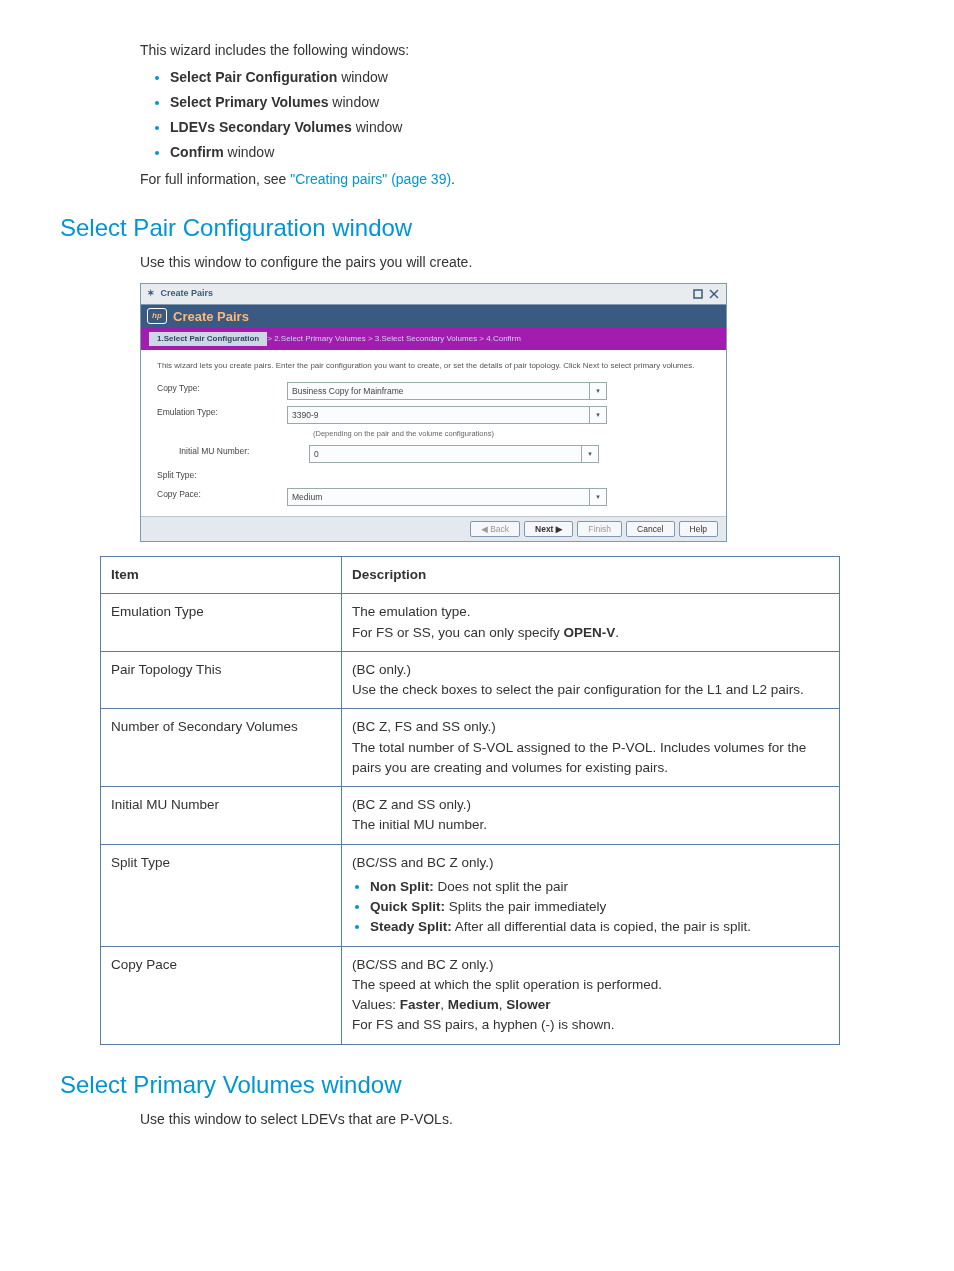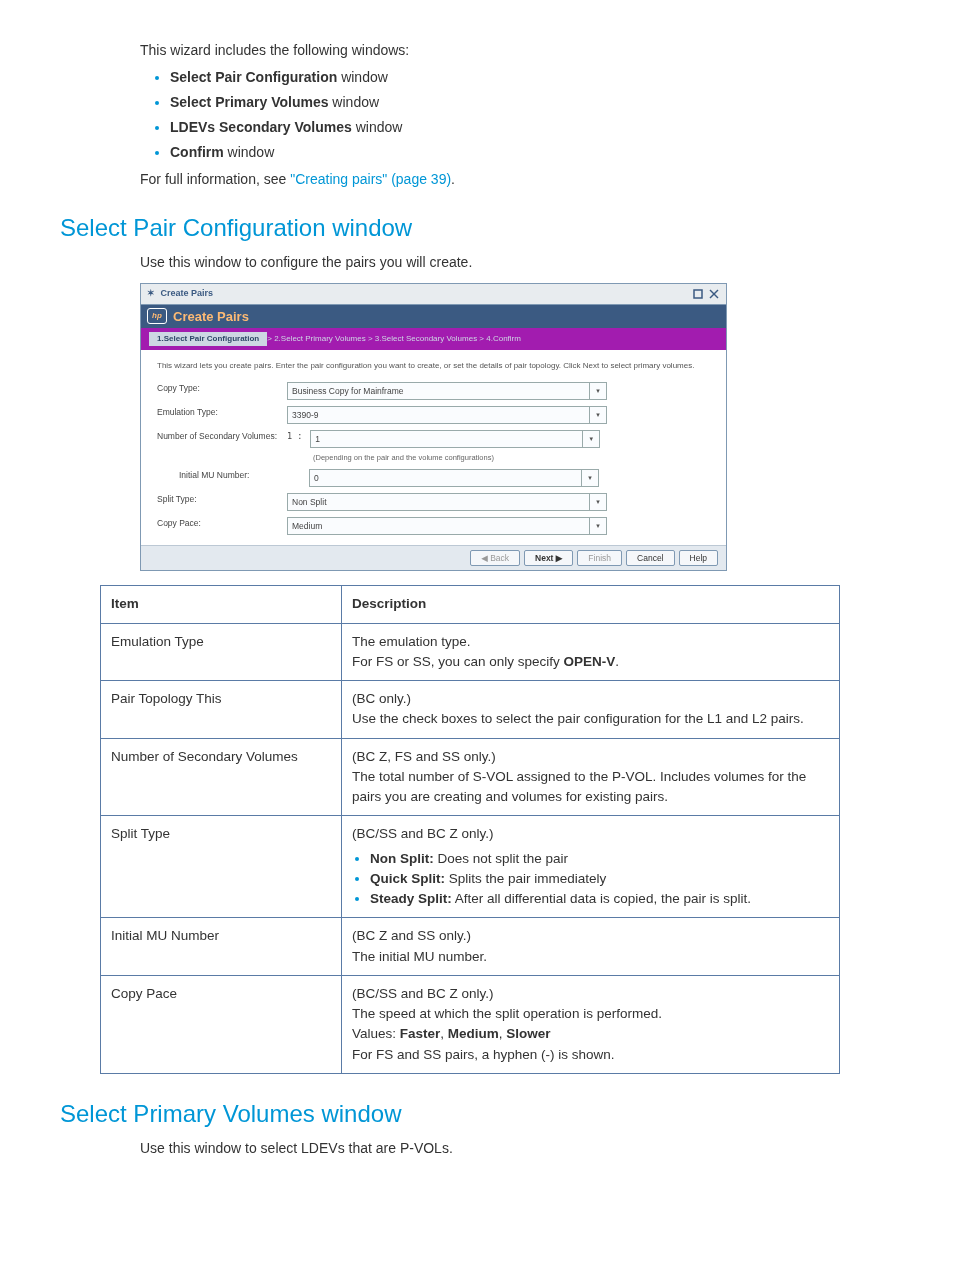--- a/index.html
+++ b/index.html
@@ -193,36 +193,30 @@
     <div class="wizard-desc">This wizard lets you create pairs. Enter the pair configuration you want to create, or set the details of pair topology. Click Next to select primary volumes.</div>
 
     <div class="form-row">
       <span class="lbl">Copy Type:</span>
       <div class="ctrl"><span>Business Copy for Mainframe</span><span class="dd"></span></div>
     </div>
     <div class="form-row">
       <span class="lbl">Emulation Type:</span>
       <div class="ctrl"><span>3390-9</span><span class="dd"></span></div>
     </div>
-    <div class="form-row">
-      <span class="lbl">Number of Secondary Volumes:</span>
-      <span class="pre">1 :</span>
-      <div class="ctrl" style="flex:0 0 280px"><span>1</span><span class="dd"></span></div>
-    </div>
     <div class="form-row hint">
       <span class="lbl"></span>
       <span class="hint-text">(Depending on the pair and the volume configurations)</span>
     </div>
     <div class="form-row indent">
       <span class="lbl">Initial MU Number:</span>
       <div class="ctrl" style="flex:0 0 280px"><span>0</span><span class="dd"></span></div>
     </div>
     <div class="form-row">
       <span class="lbl">Split Type:</span>
-      <div class="ctrl"><span>Non Split</span><span class="dd"></span></div>
     </div>
     <div class="form-row">
       <span class="lbl">Copy Pace:</span>
       <div class="ctrl"><span>Medium</span><span class="dd"></span></div>
     </div>
   </div>
   <div class="wizard-footer">
     <button class="disabled">◀ Back</button>
     <button class="primary">Next ▶</button>
     <button class="disabled">Finish</button>
@@ -252,38 +246,38 @@
     </td>
   </tr>
   <tr>
     <td class="item-col">Number of Secondary Volumes</td>
     <td>
       <div>(BC Z, FS and SS only.)</div>
       <div>The total number of S-VOL assigned to the P-VOL. Includes volumes for the pairs you are creating and volumes for existing pairs.</div>
     </td>
   </tr>
   <tr>
+    <td class="item-col">Initial MU Number</td>
+    <td>
+      <div>(BC Z and SS only.)</div>
+      <div>The initial MU number.</div>
+    </td>
+  </tr>
+  <tr>
     <td class="item-col">Split Type</td>
     <td>
       <div>(BC/SS and BC Z only.)</div>
       <ul>
         <li><span class="bold">Non Split:</span><span> Does not split the pair</span></li>
         <li><span class="bold">Quick Split:</span><span> Splits the pair immediately</span></li>
         <li><span class="bold">Steady Split:</span><span> After all differential data is copied, the pair is split.</span></li>
       </ul>
     </td>
   </tr>
   <tr>
-    <td class="item-col">Initial MU Number</td>
-    <td>
-      <div>(BC Z and SS only.)</div>
-      <div>The initial MU number.</div>
-    </td>
-  </tr>
-  <tr>
     <td class="item-col">Copy Pace</td>
     <td>
       <div>(BC/SS and BC Z only.)</div>
       <div>The speed at which the split operation is performed.</div>
       <div><span>Values: </span><span class="bold">Faster</span><span>, </span><span class="bold">Medium</span><span>, </span><span class="bold">Slower</span></div>
       <div>For FS and SS pairs, a hyphen (-) is shown.</div>
     </td>
   </tr>
 </tbody>
   </table>

